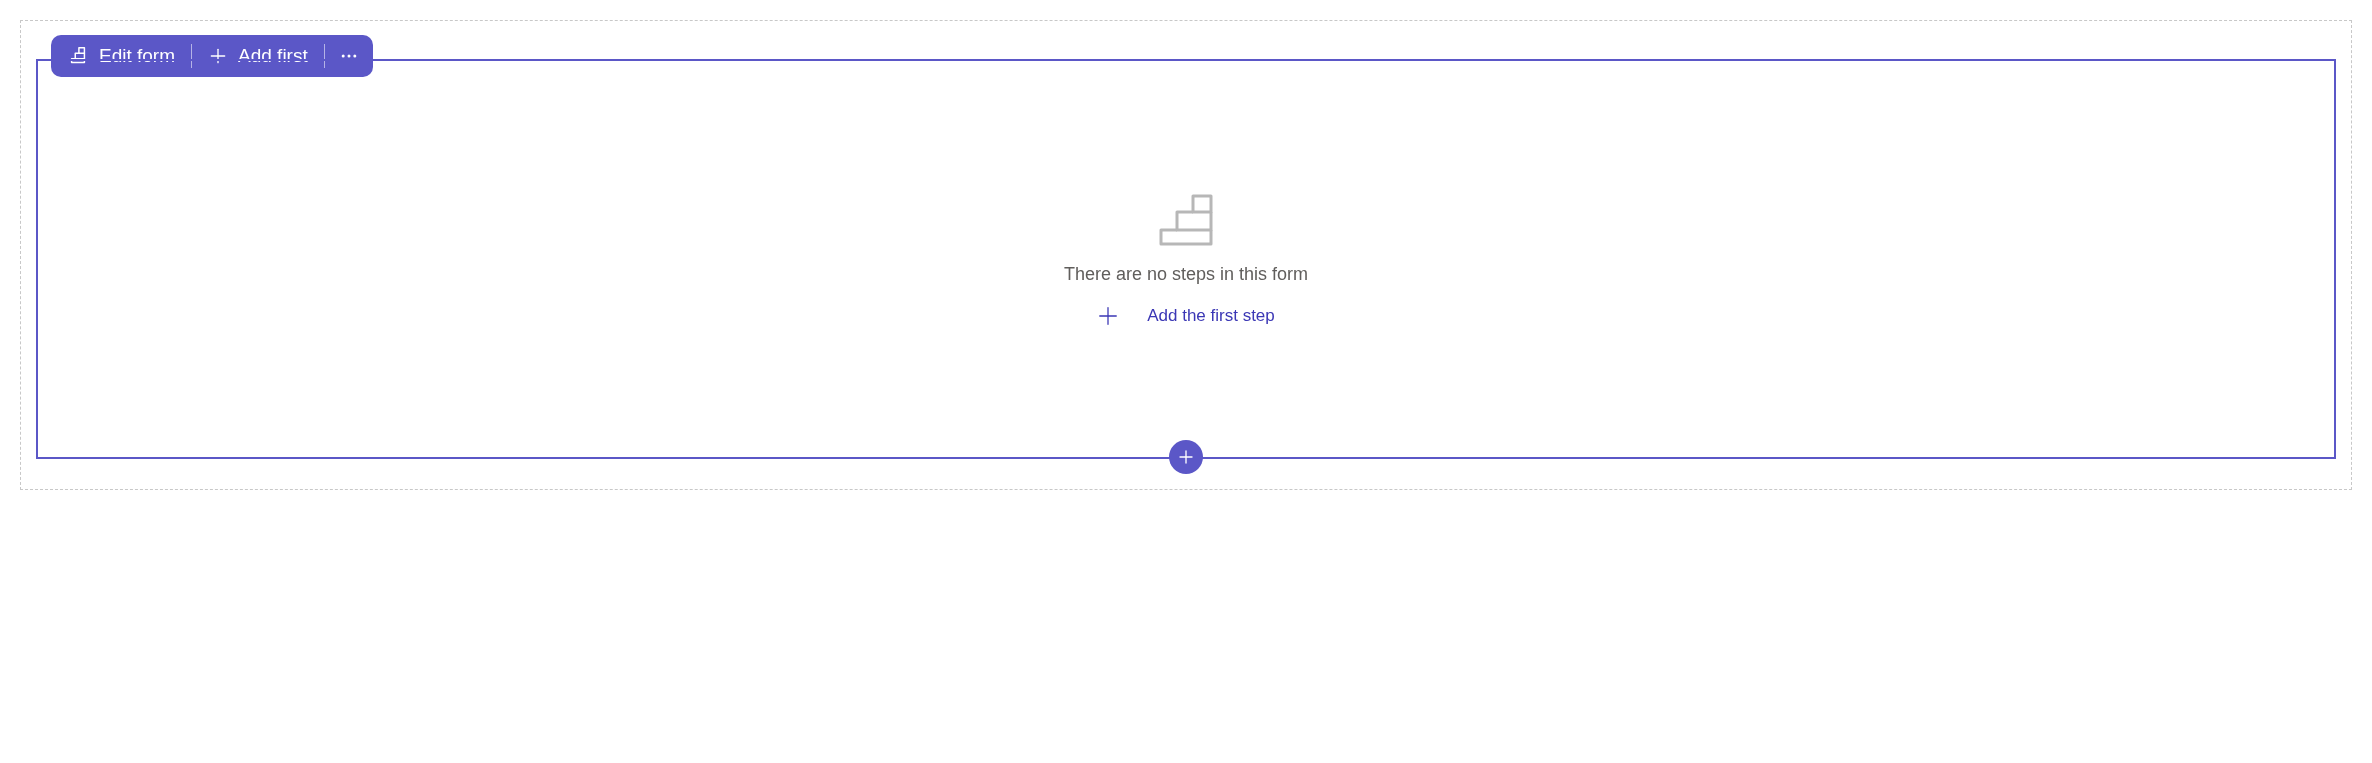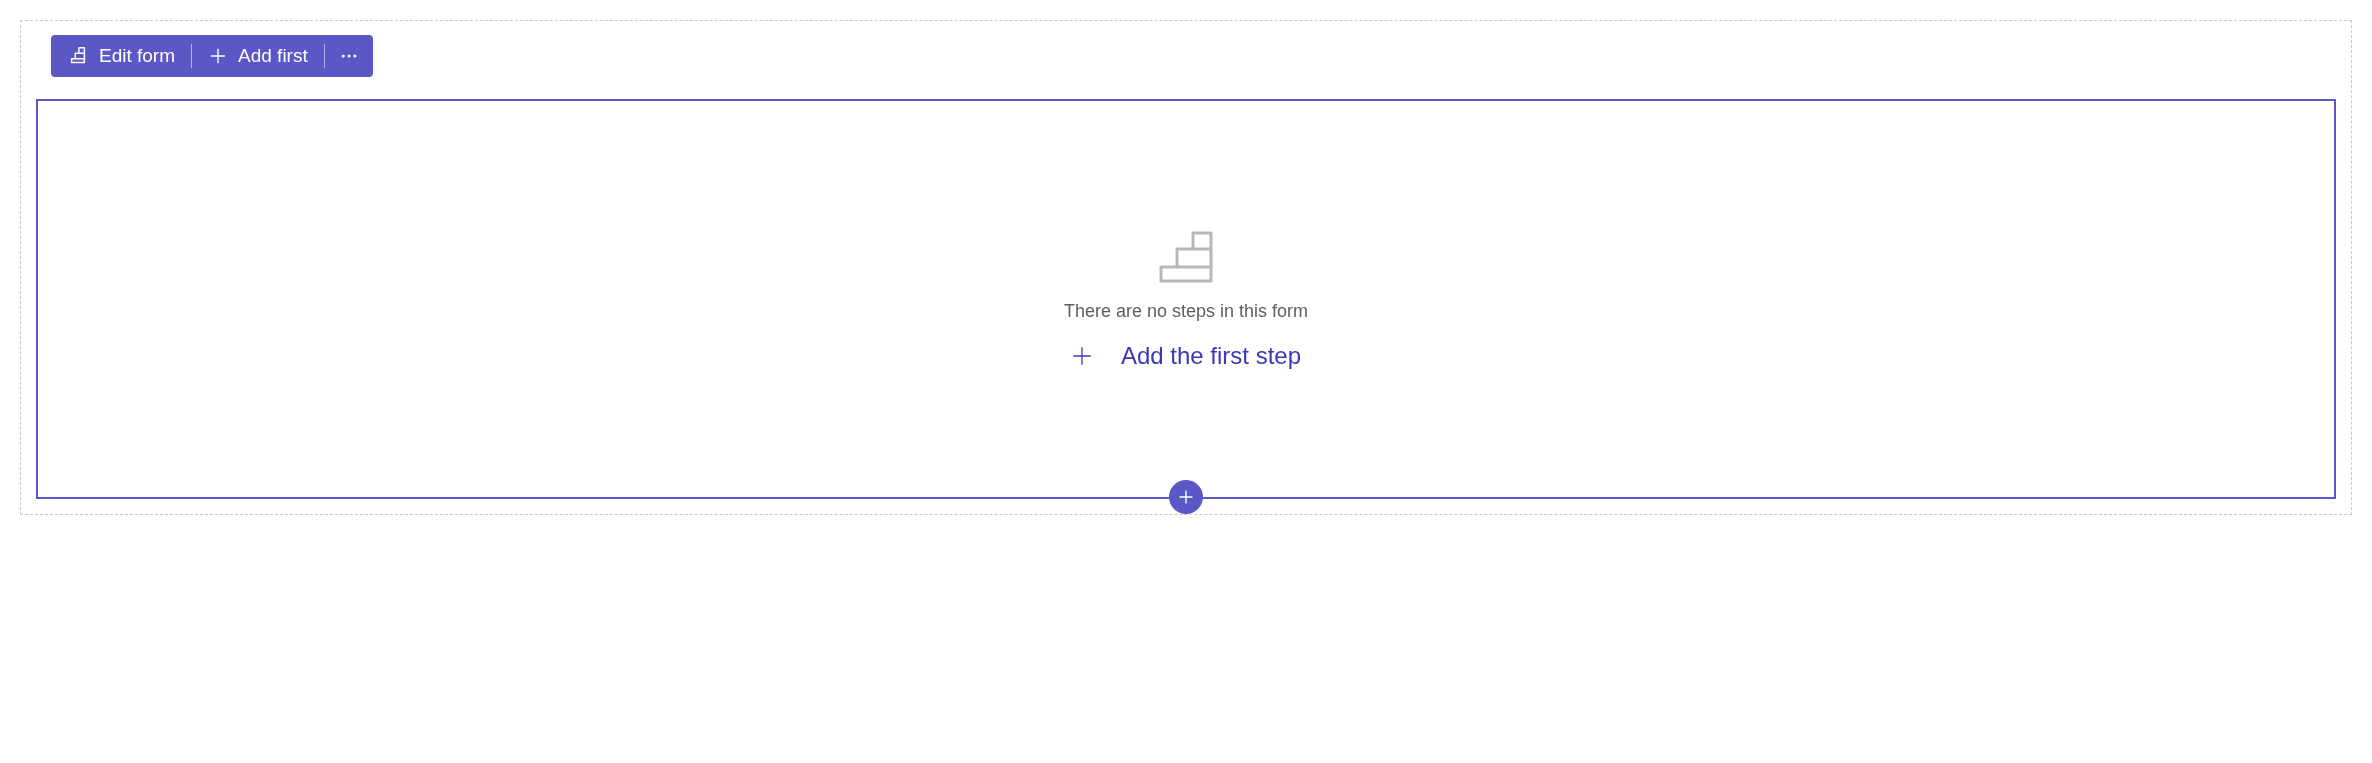--- a/index.html
+++ b/index.html
@@ -19,21 +19,21 @@
       min-height: 470px;
     }
     .toolbar {
       position: absolute;
       top: 14px;
       left: 30px;
       background: #5b57c7;
       display: inline-flex;
       align-items: center;
       height: 42px;
-      border-radius: 4px;
+      border-radius: 10px;
       color: #ffffff;
     }
     .toolbar-btn {
       display: inline-flex;
       align-items: center;
       gap: 10px;
       padding: 0 16px;
       height: 100%;
       cursor: pointer;
       font-size: 19px;
@@ -52,41 +52,40 @@
     }
     .canvas-inner {
       border: 2px solid #5b57c7;
       min-height: 400px;
       position: relative;
       display: flex;
       flex-direction: column;
       align-items: center;
       justify-content: center;
       padding: 60px 20px;
-      margin-top: 40px;
     }
     .empty-state {
       display: flex;
       flex-direction: column;
       align-items: center;
       gap: 14px;
     }
     .empty-icon svg {
       display: block;
     }
     .empty-text {
       color: #605e5c;
       font-size: 18px;
     }
     .add-first-link {
       display: inline-flex;
       align-items: center;
       gap: 28px;
       color: #3b37b5;
-      font-size: 24px;
+      font-size: 17px;
       cursor: pointer;
       border: none;
       background: transparent;
       font-family: inherit;
       margin-top: 6px;
     }
     .add-first-link svg {
       display: block;
     }
     .fab {

